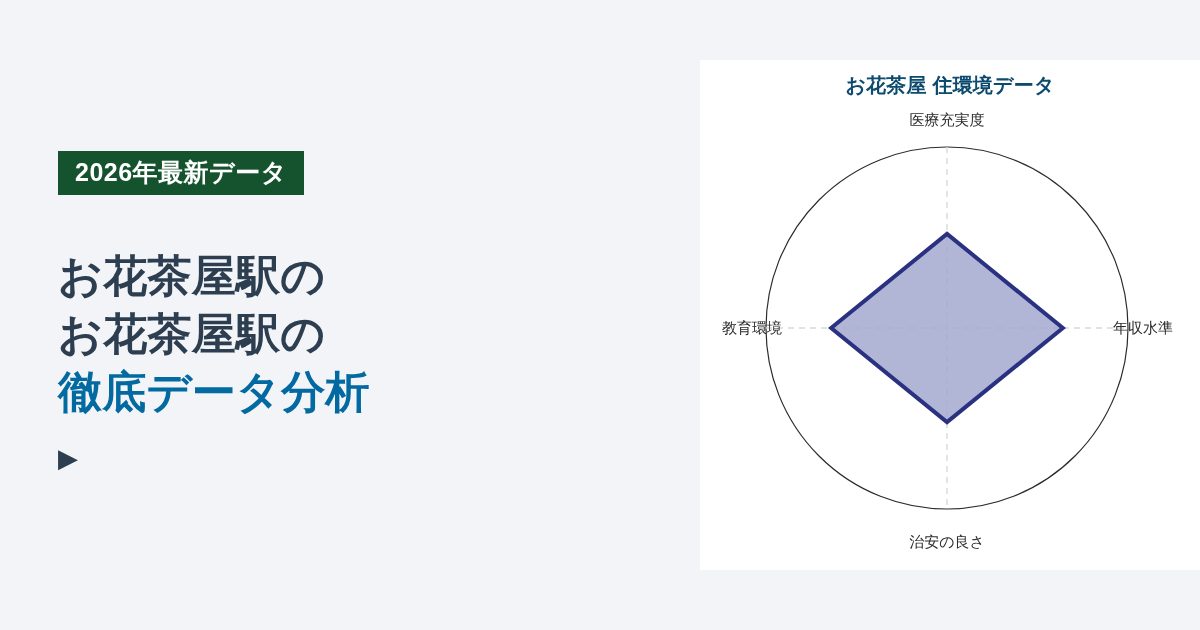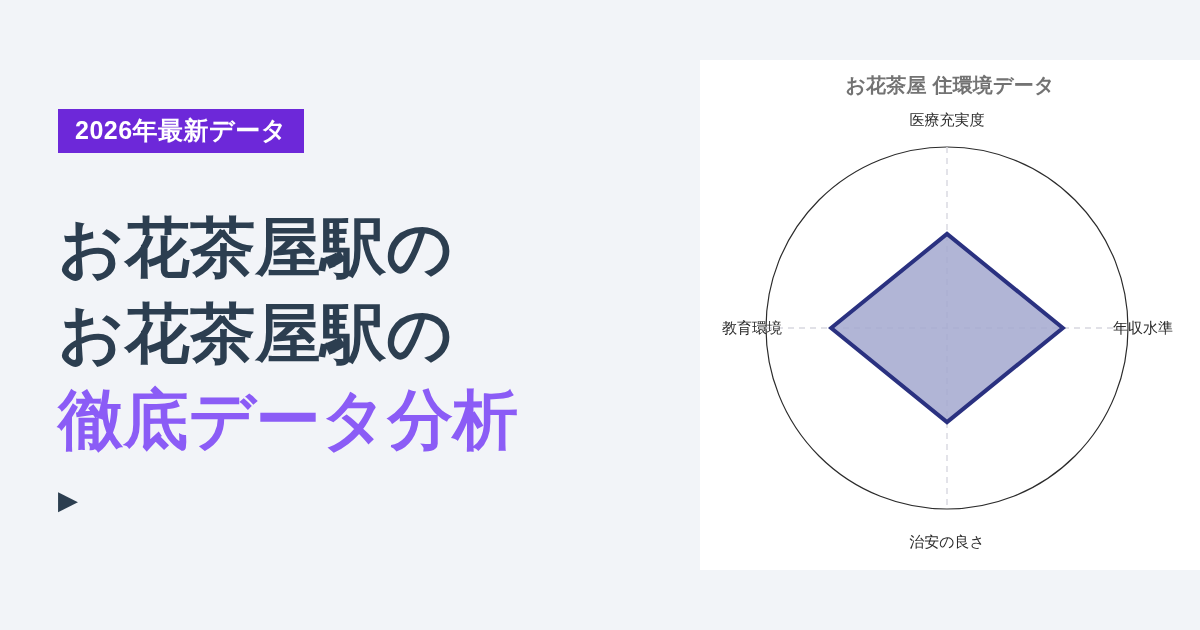--- a/index.html
+++ b/index.html
@@ -33,21 +33,21 @@
     color:#ffffff;
     font-size:25px;
     font-weight:bold;
     letter-spacing:0.02em;
     padding:9px 17px 10px 17px;
     line-height:1.0;
     margin-bottom:52px;
   }
 
   .headline {
-    font-size:65px;
+    font-size:44px;
     font-weight:bold;
     line-height:1.32;
     letter-spacing:0.005em;
     color:#2c3e50;
   }
   .headline .line { display:block; white-space:nowrap; }
   .headline .accent { color:#c8a340; }
 
   .subline {
     margin-top:24px;
@@ -93,37 +93,37 @@
     fill:#2b2b2b;
   }
 </style>
 </head>
 <body>
 
 <div class="canvas" style="background: rgb(242, 244, 248);">
 
   <div class="left-col">
 
-    <div class="badge" style="background: #6d28d9; color: rgb(255, 255, 255);">2026年最新データ</div>
+    <div class="badge" style="background: #14532d; color: rgb(255, 255, 255);">2026年最新データ</div>
 
     <div class="headline" style="color: rgb(44, 62, 80);">
       <span class="line">お花茶屋駅の</span>
       <span class="line">お花茶屋駅の</span>
-      <span class="line accent" style="color: #8b5cf6;">徹底データ分析</span>
+      <span class="line accent" style="color: #0369a1;">徹底データ分析</span>
     </div>
 
     <div class="subline">
       <span class="tri">▶</span>
     </div>
 
   </div>
 
   <div class="chart-panel" style="background: rgb(255, 255, 255);">
 
-    <div class="chart-title" style="color: #737373;">お花茶屋 住環境データ</div>
+    <div class="chart-title" style="color: #0c4a6e;">お花茶屋 住環境データ</div>
 
     <svg class="chart-svg" viewBox="0 0 500 510">
 
       <circle id="outer-ring" cx="247" cy="268" r="181" fill="none" stroke="#2b2b2b" stroke-width="1.2"></circle>
 
       <line id="spoke-v" x1="247" y1="87" x2="247" y2="449" stroke="#d8d8e0" stroke-width="1.4" stroke-dasharray="6 5"></line>
       <line id="spoke-h" x1="66" y1="268" x2="428" y2="268" stroke="#d8d8e0" stroke-width="1.4" stroke-dasharray="6 5"></line>
 
       <polygon id="radar-polygon" points="247.00,173.88 362.84,268.00 247.00,362.12 131.16,268.00" fill="#a3a8cf" fill-opacity="0.85" stroke="#2a3180" stroke-width="4" stroke-linejoin="miter"></polygon>
 

